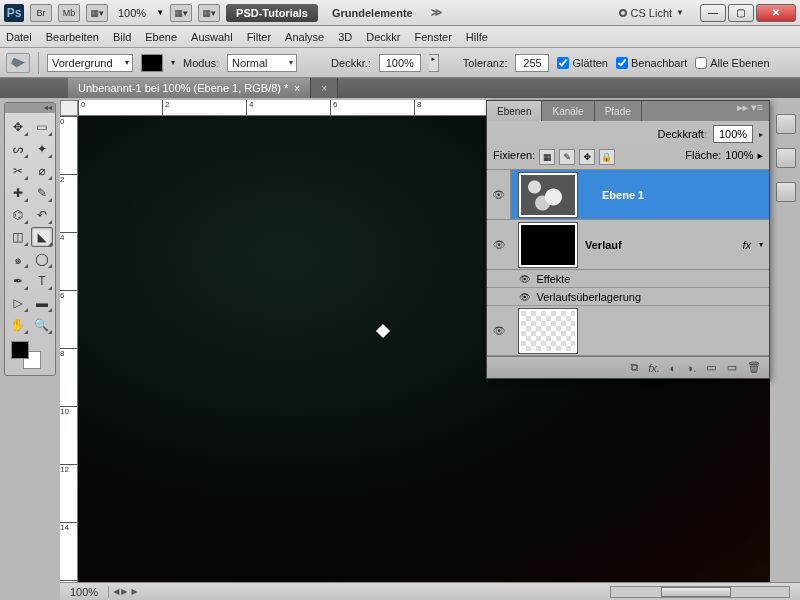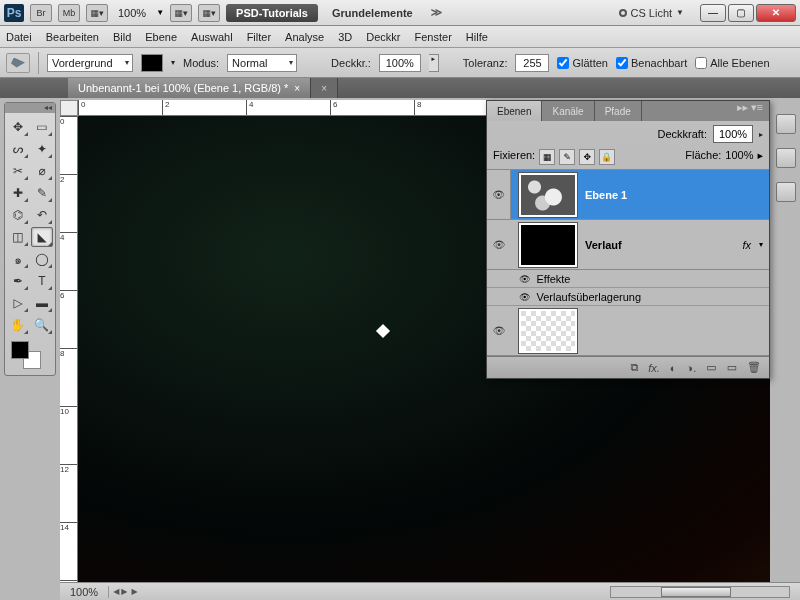--- a/index.html
+++ b/index.html
@@ -84,21 +84,21 @@
 .lp-row2 .lockico { width: 16px; height: 16px; border: 1px solid #888; background: #ddd; font-size: 9px; text-align: center; line-height: 14px; }
 .lp-row2 .lbl2 { margin-left: auto; }
 
 .lp-list { background: #bcbcbc; max-height: 240px; overflow: hidden; position: relative; }
 .lp-layer { display: flex; align-items: center; border-bottom: 1px solid #8a8a8a; min-height: 50px; }
 .lp-layer.sel { background: #3a8adb; color: #fff; }
 .lp-layer .eye { width: 24px; text-align: center; font-size: 10px; color: #333; }
 .lp-layer.sel .eye { color: #333; background: #bcbcbc; align-self: stretch; display: flex; align-items: center; justify-content: center; border-right: 1px solid #8a8a8a; }
 .lp-layer .thumb { width: 58px; height: 44px; border: 2px solid #fff; margin: 2px 8px; box-shadow: 0 0 0 1px #555; }
 .lp-layer .name { flex: 1; font-weight: bold; font-size: 11px; }
-.lp-layer.sel .name { color: #fff; }
+.lp-layer.sel .name { color: #fff; margin-left: 17px; }
 .lp-layer .fx { margin-right: 8px; font-style: italic; font-size: 11px; }
 .thumb.clouds { background: radial-gradient(circle at 25% 30%, #ddd 0 6px, transparent 7px), radial-gradient(circle at 60% 55%, #eee 0 8px, transparent 9px), radial-gradient(circle at 40% 70%, #ccc 0 7px, transparent 8px), #555; }
 .thumb.black { background: #000; }
 .thumb.checker { background: repeating-conic-gradient(#fff 0 25%, #ddd 0 50%) 0 0/10px 10px; }
 .lp-sub { display: flex; align-items: center; padding: 2px 0 2px 32px; font-size: 10px; border-bottom: 1px solid #999; gap: 6px; height: 18px; }
 .lp-sub .eye2 { font-size: 9px; }
 
 .lp-bottom { height: 22px; background: linear-gradient(#bcbcbc,#a8a8a8); border-top: 1px solid #777; display: flex; align-items: center; justify-content: flex-end; gap: 10px; padding: 0 8px; color: #444; }
 .lp-bottom span { font-size: 11px; }
 

